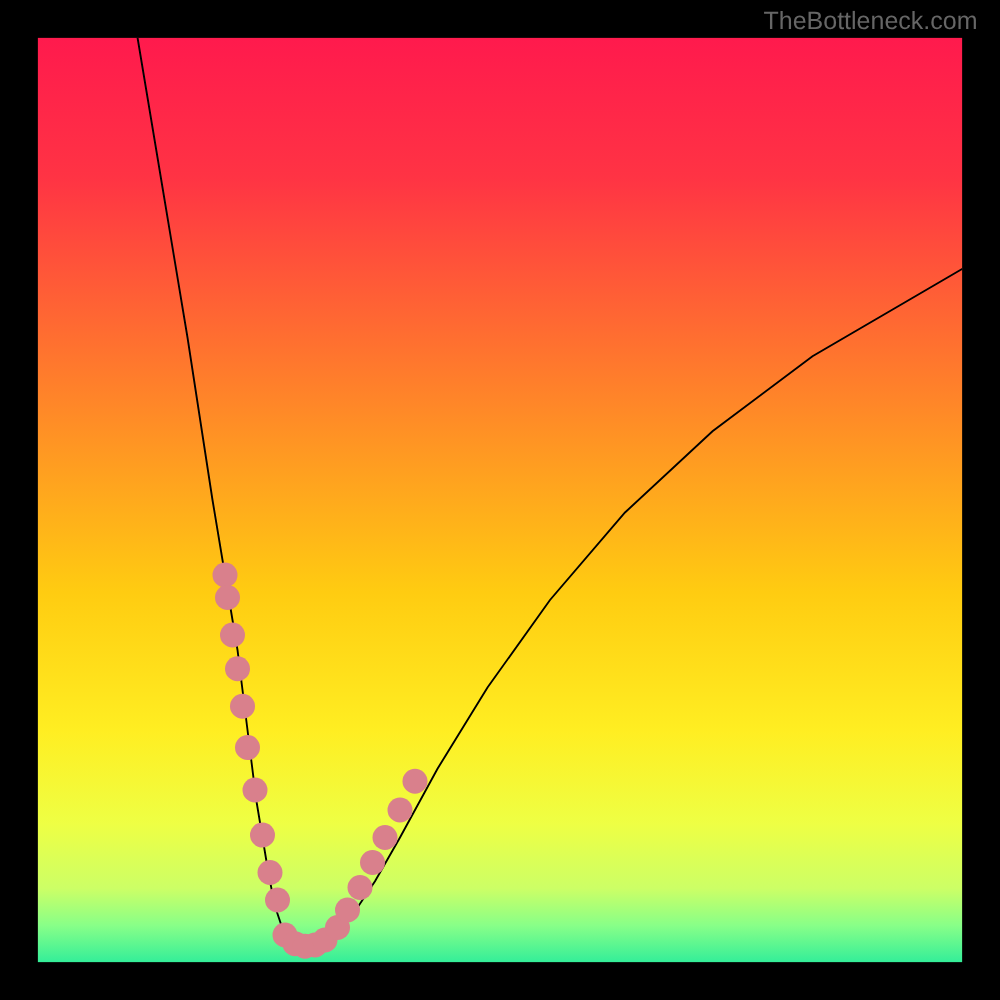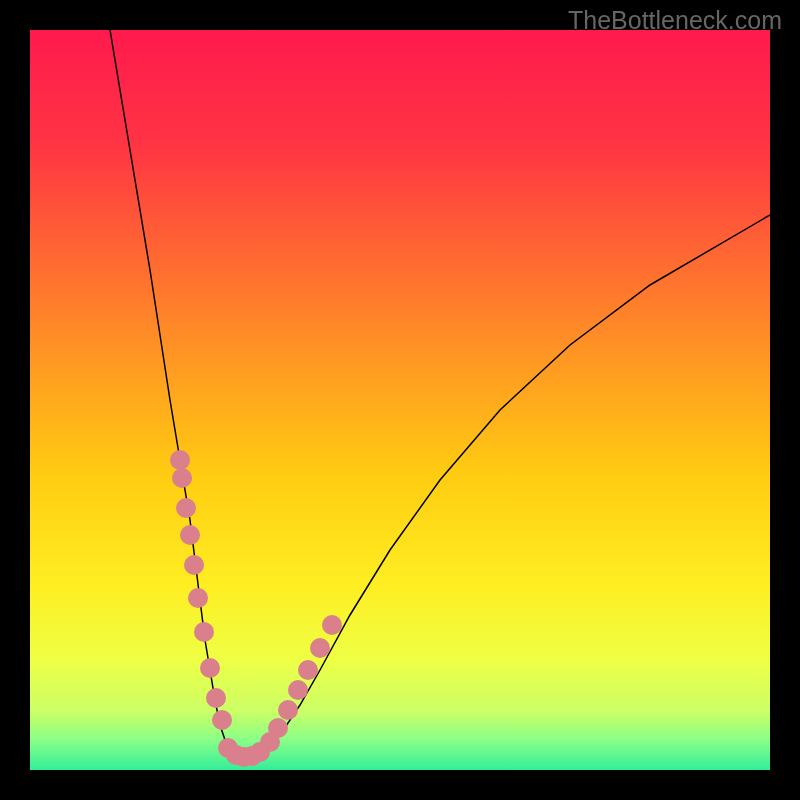--- a/index.html
+++ b/index.html
@@ -12,21 +12,21 @@
       width: 800px;
       height: 800px;
       position: relative;
       overflow: hidden;
     }
     .watermark {
       position: absolute;
       top: 6px;
       right: 18px;
       font-family: Arial, sans-serif;
-      font-size: 25px;
+      font-size: 20px;
       color: #666;
       z-index: 10;
     }
     .chart-container {
       position: absolute;
       top: 30px;
       left: 30px;
       width: 740px;
       height: 740px;
       overflow: hidden;

